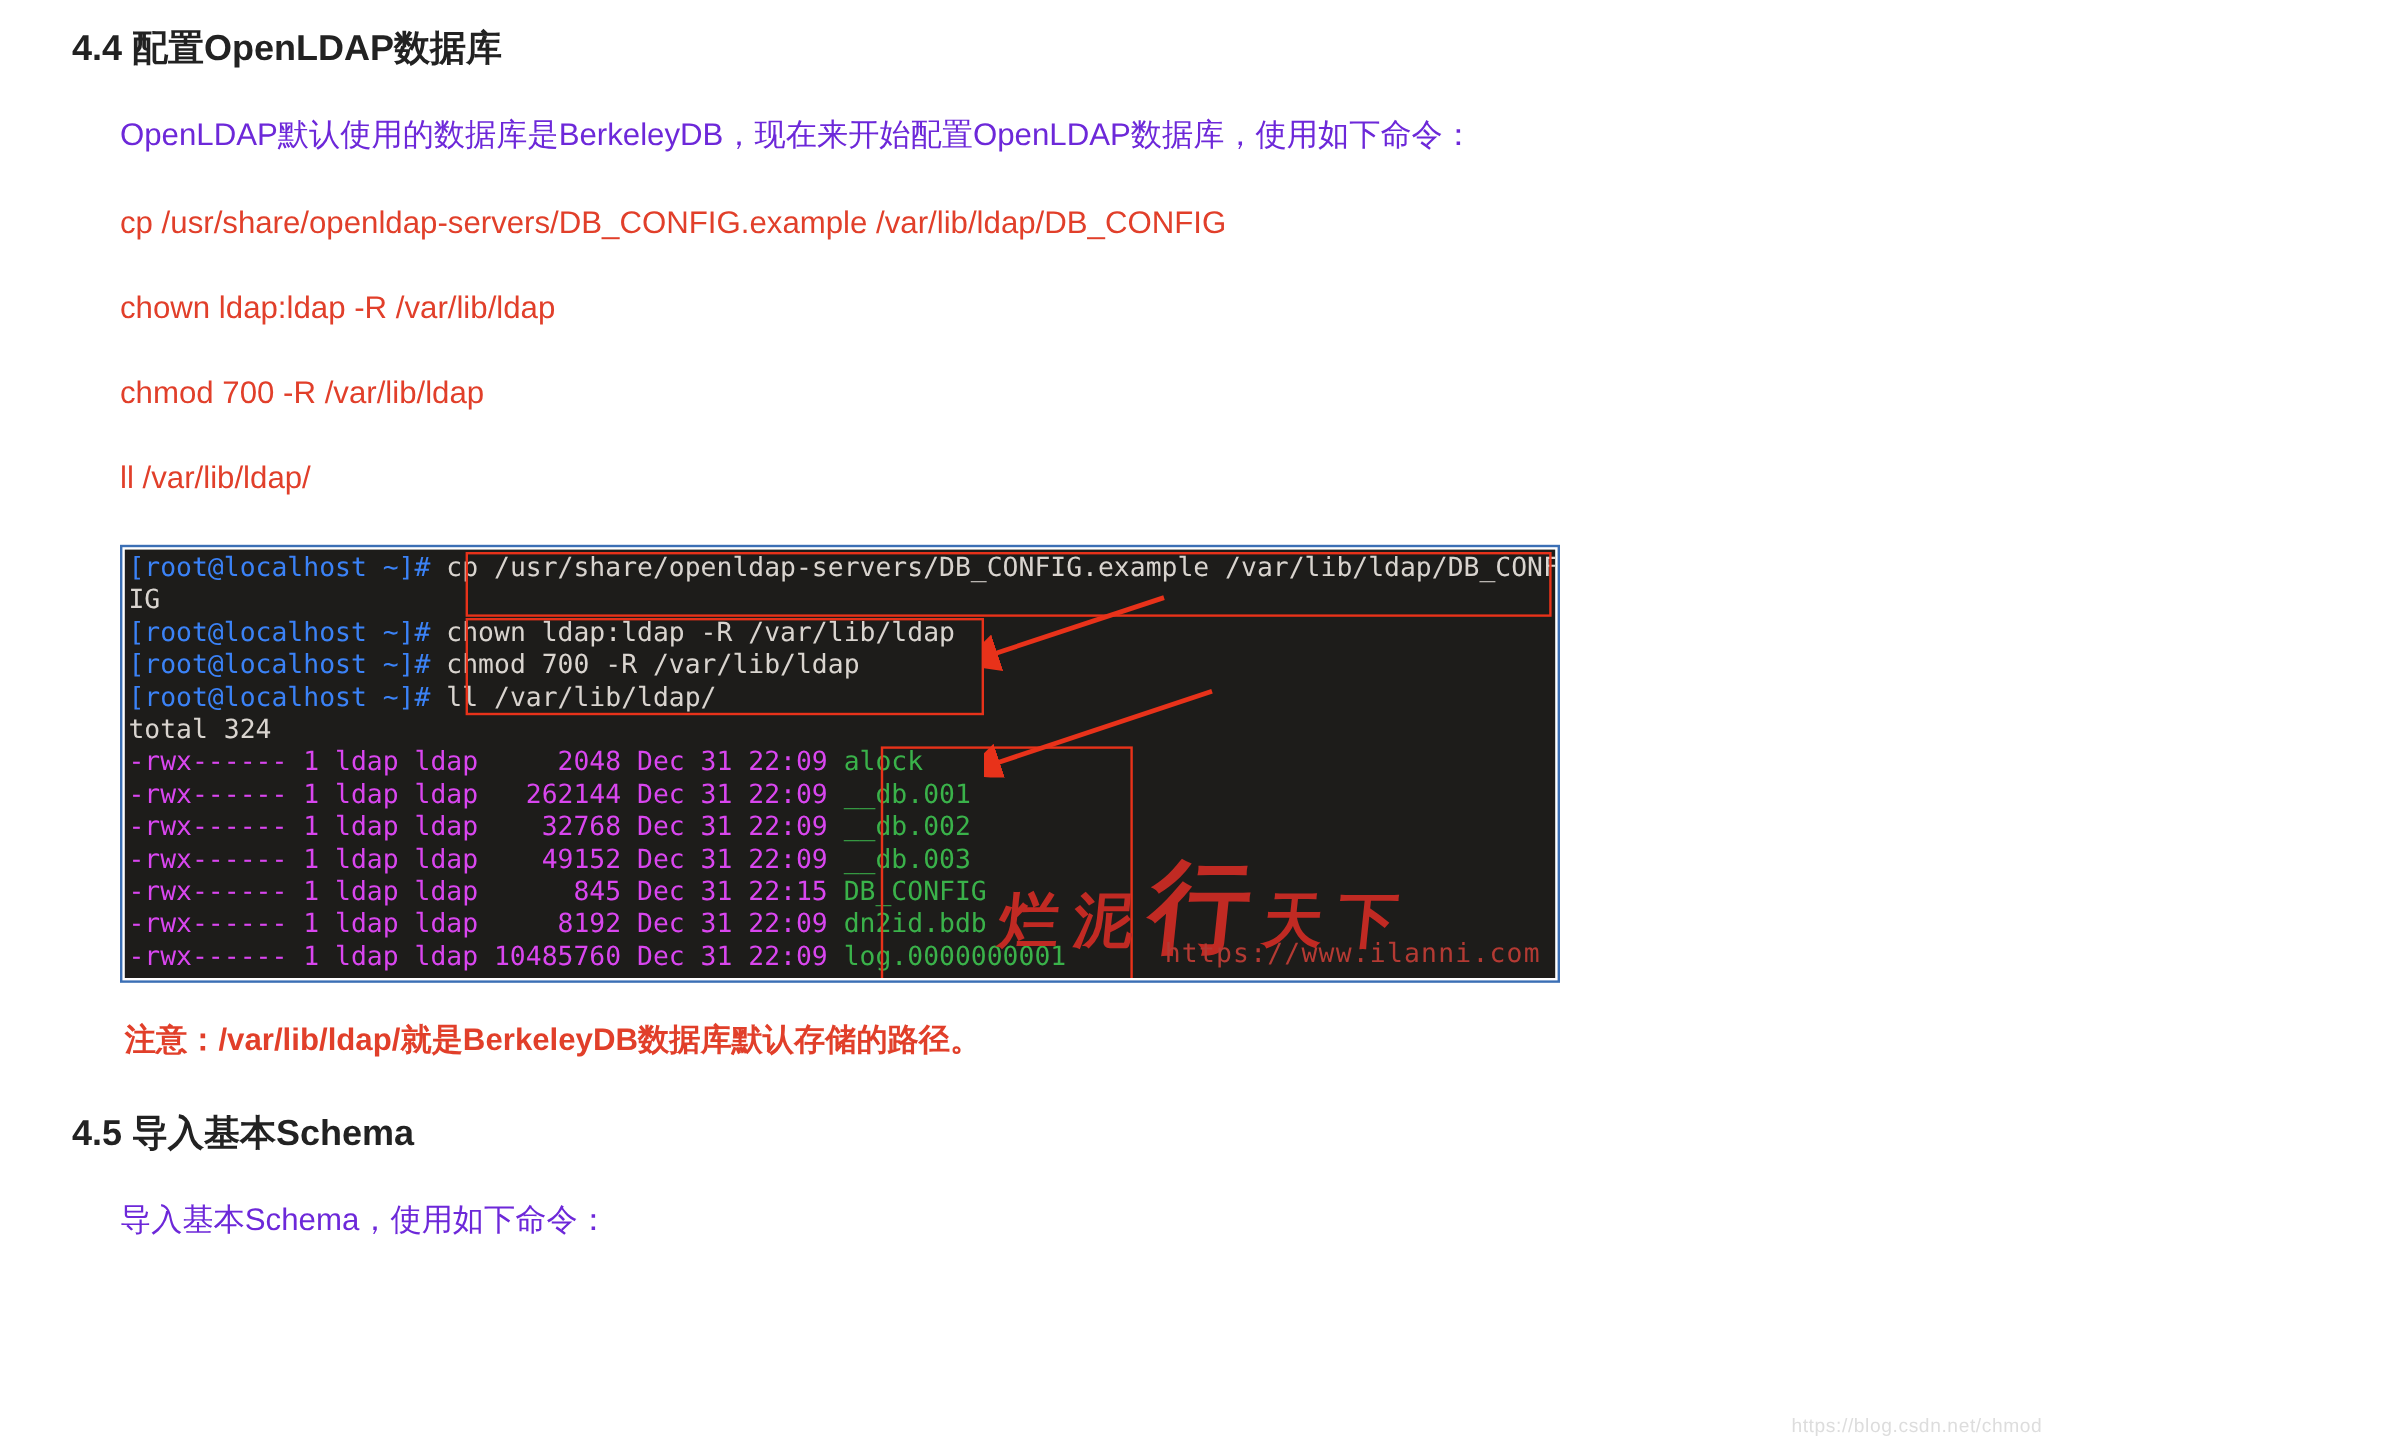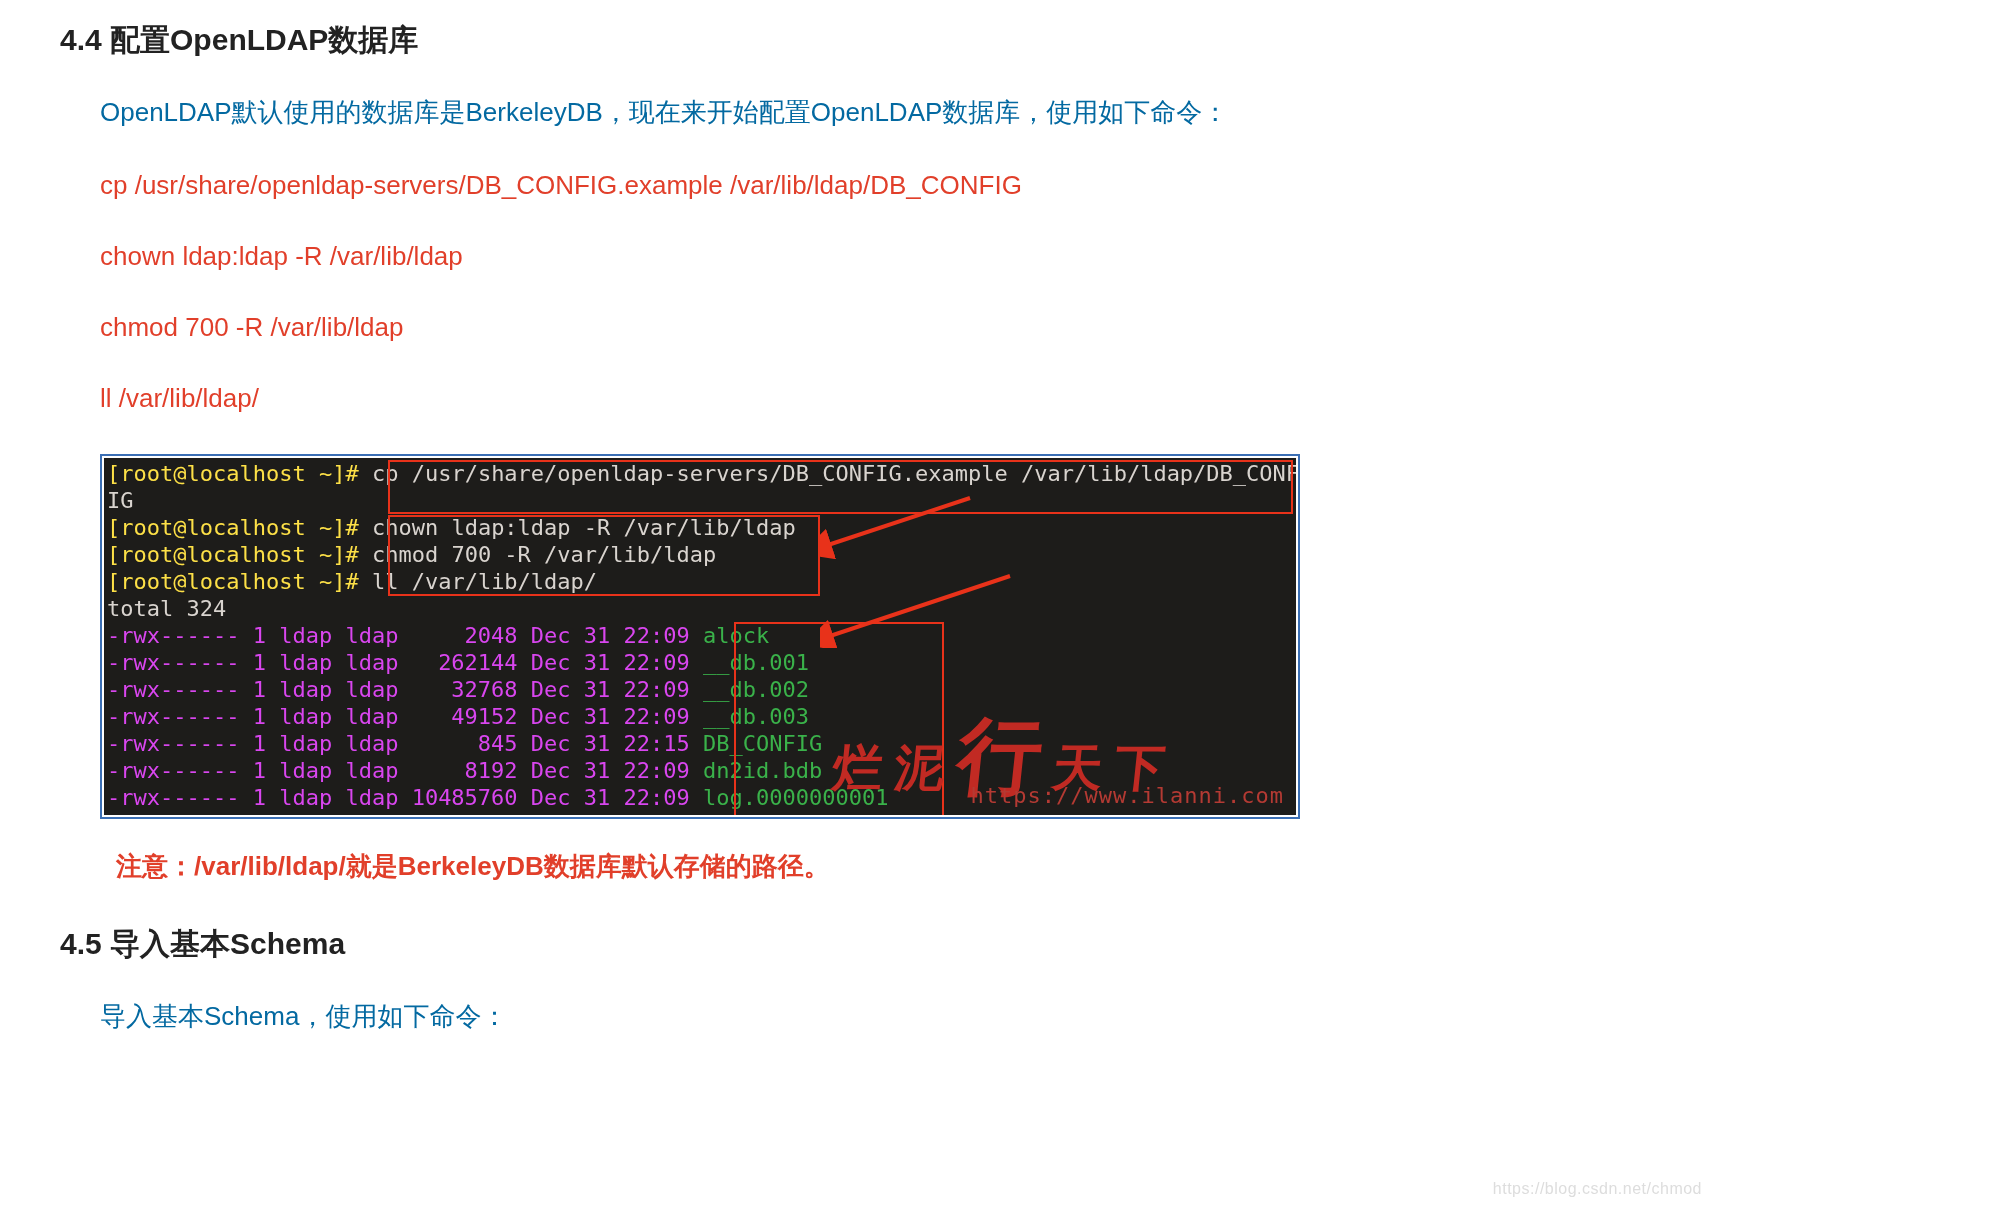--- a/index.html
+++ b/index.html
@@ -1,25 +1,25 @@
 <!DOCTYPE html>
 <html><head>
 <meta charset="utf-8">
 <style>
   html,body{margin:0;padding:0;background:#fff;font-family:-apple-system,BlinkMacSystemFont,"Segoe UI","PingFang SC","Hiragino Sans GB","Microsoft YaHei",sans-serif;color:#222;}
   .page{width:1722px;min-height:1206px;box-sizing:border-box;padding:20px 60px 52px 60px;position:relative;}
   h2.sec{font-size:30px;font-weight:700;margin:0 0 34px 0;letter-spacing:0;}
   .indent{margin-left:40px;}
-  p.body{font-size:26px;margin:0 0 40px 0;color:#0369a1;}
+  p.body{font-size:26px;margin:0 0 40px 0;color:#6d28d9;}
   p.cmd{font-size:26px;margin:0 0 40px 0;color:#e13f2a;}
-  p.note{font-size:26px;margin:30px 0 40px 16px;color:#e13f2a;font-weight:700;}
+  p.note{font-size:26px;margin:30px 0 40px 4px;color:#e13f2a;font-weight:700;}
   .term-wrap{border:2px solid #3b6fb5;padding:2px;width:1200px;box-sizing:border-box;position:relative;}
   .term{background:#1d1c1a;color:#d9d4cf;font-family:"DejaVu Sans Mono","Menlo","Consolas",monospace;font-size:22px;line-height:27px;padding:2px 3px 4px 3px;position:relative;overflow:hidden;}
   .term .row{white-space:pre;}
-  .term .prompt .br1{color:#fde047;}
+  .term .prompt .br1{color:#3b82f6;}
   .term .row .fn{color:#3ab24a;text-align:right;}
   .term .row .attr{color:#d946ef;}
   .redbox{position:absolute;border:2px solid #e8321a;pointer-events:none;box-sizing:border-box;}
   .arrow{position:absolute;pointer-events:none;}
   .wm-url{position:absolute;right:12px;bottom:6px;color:#b43a33;font-family:monospace;font-size:22px;letter-spacing:1px;}
   .wm-cn{position:absolute;right:130px;bottom:20px;color:#c12a23;font-family:"KaiTi","STKaiti",serif;font-size:50px;font-weight:600;transform:skewX(-6deg);display:flex;align-items:baseline;gap:12px;}
   .wm-cn .big{font-size:84px;line-height:0.9;}
   .faded-wm{position:absolute;right:20px;bottom:8px;font-size:16px;color:#ddd;letter-spacing:0.5px;}
 </style>
 </head>

